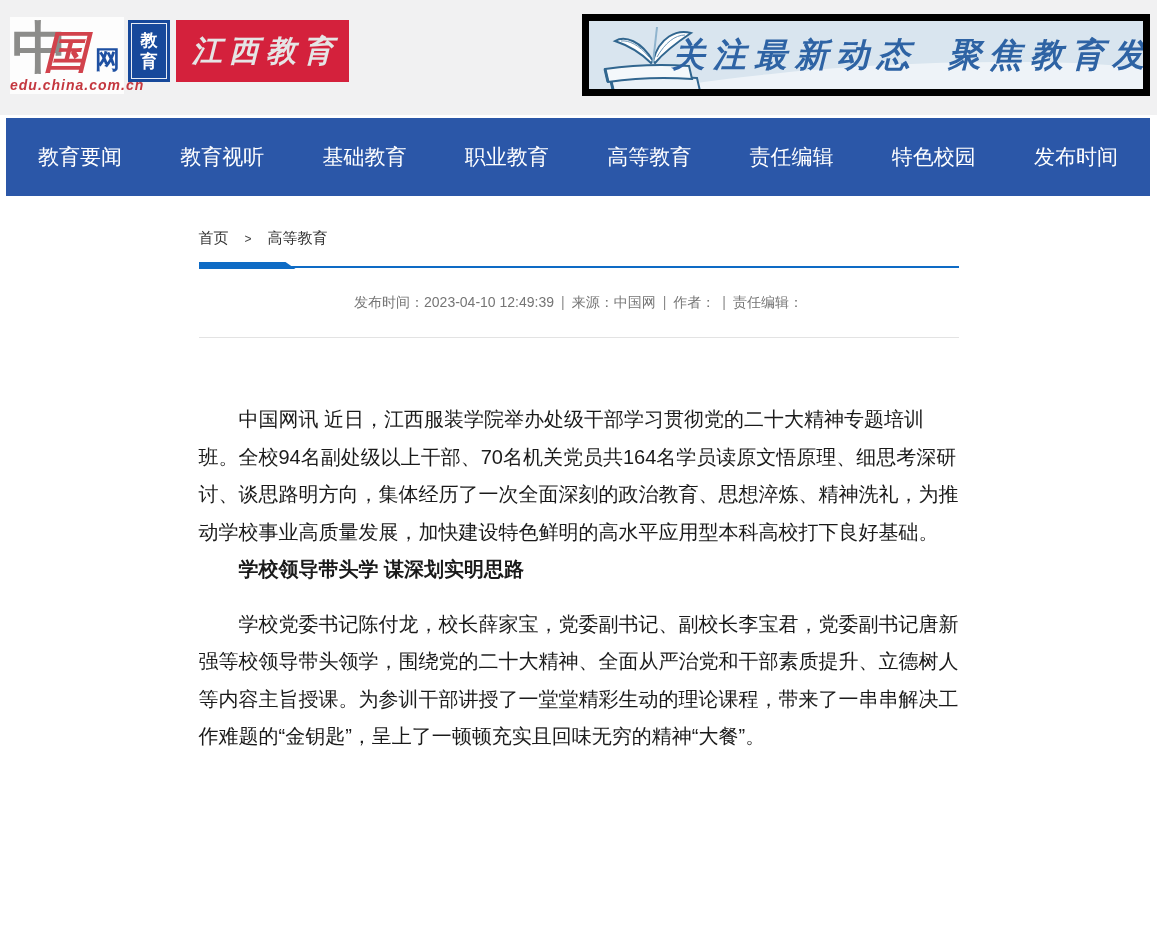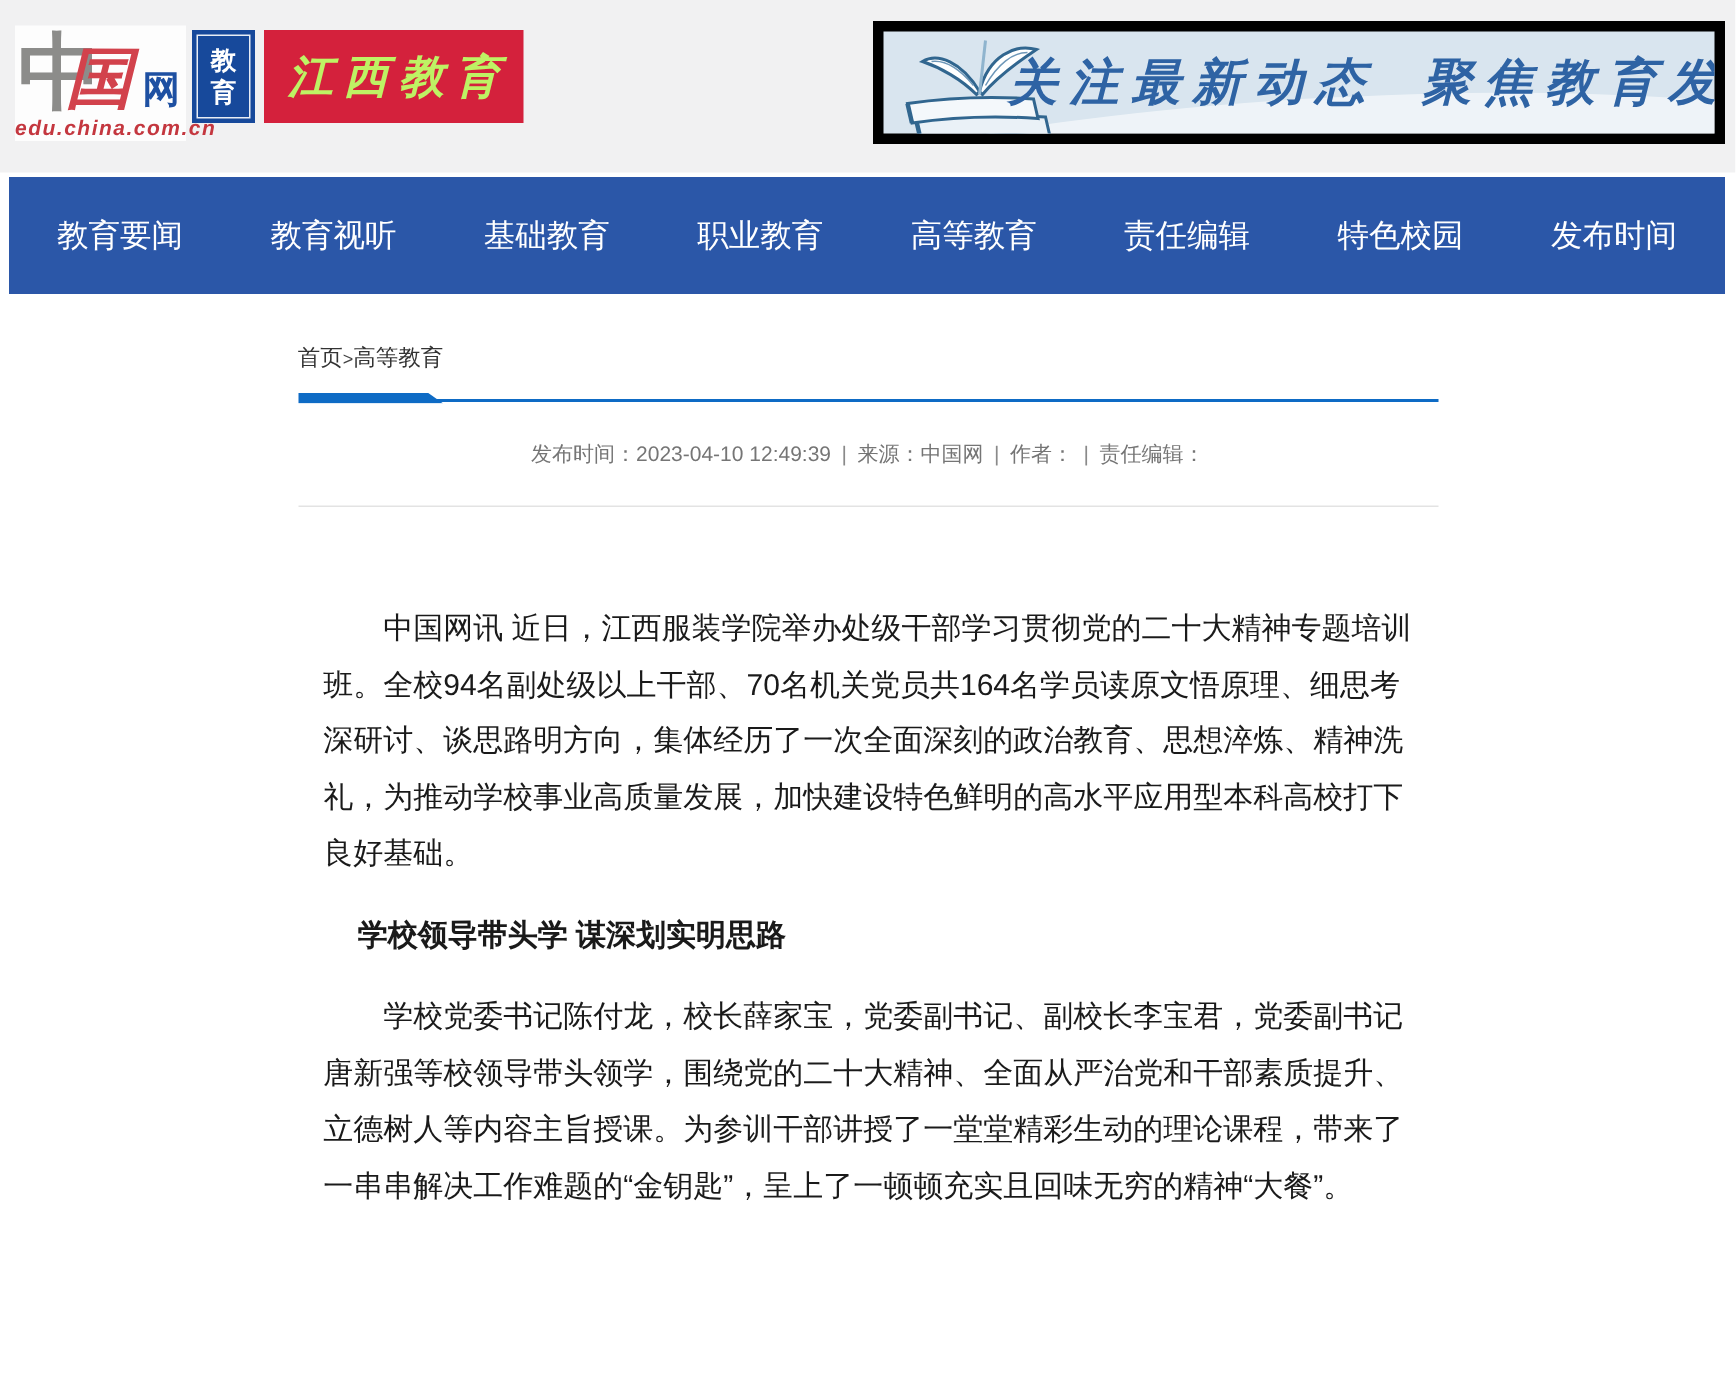--- a/index.html
+++ b/index.html
@@ -61,21 +61,21 @@
     align-items: center; justify-content: center;
     color: #fff; font-size: 17px; font-weight: bold; line-height: 21px;
   }
 
   
   .site-banner {
     position: absolute; left: 176px; top: 20px;
     width: 173px; height: 62px;
     background: #D4213C;
     display: flex; align-items: center; justify-content: center;
-    color: #bef264;
+    color: #e5e5e5;
     font-family: "DejaVu Serif", serif;
     font-style: italic; font-weight: bold;
     font-size: 30px; letter-spacing: 7px;
     padding-left: 7px;
     cursor: pointer;
   }
 
   
   .promo {
     position: absolute; left: 582px; top: 14px;
@@ -122,21 +122,21 @@
 
   
   .main {
     position: absolute; top: 196px; left: 0;
     width: 1157px; background: #fff;
   }
   .container { width: 760px; margin: 0 auto; }
 
   .breadcrumb {
     margin-top: 33px;
-    display: flex; align-items: center; 
+    display: flex; align-items: center; gap: 16px;
     font-size: 15px; color: #333;
   }
   .breadcrumb .crumb { cursor: pointer; }
   .breadcrumb .sep { font-size: 12px; color: #444; }
 
   .title-rule { margin-top: 14px; position: relative; height: 7px; }
   .title-rule .thick {
     position: absolute; left: 0; top: 0;
     width: 97px; height: 7px; background: #0E6BC5;
     clip-path: polygon(0 0, calc(100% - 10px) 0, 100% 100%, 0 100%);
@@ -160,21 +160,21 @@
   }
   .article-meta .divider { margin: 0 7px; color: #8a8a8a; }
 
   .meta-rule { margin-top: 25px; border-top: 1px solid #E3E3E3; }
 
   .article-body {
     margin-top: 63px;
     font-size: 20px; line-height: 37.5px;
     color: #1A1A1A;
   }
-  .article-body p { margin: 17px; text-indent: 2em; }
+  .article-body p { margin: 0; text-indent: 2em; }
   .article-body .subhead { font-weight: bold; margin: 0 0 17px 0; text-indent: 2em; }
 </style>
 </head>
 <body>
 
 <div class="top-strip">
 
   <div class="logo-cn">
     <span class="zhong">中</span>
     <span class="guo">国</span>

